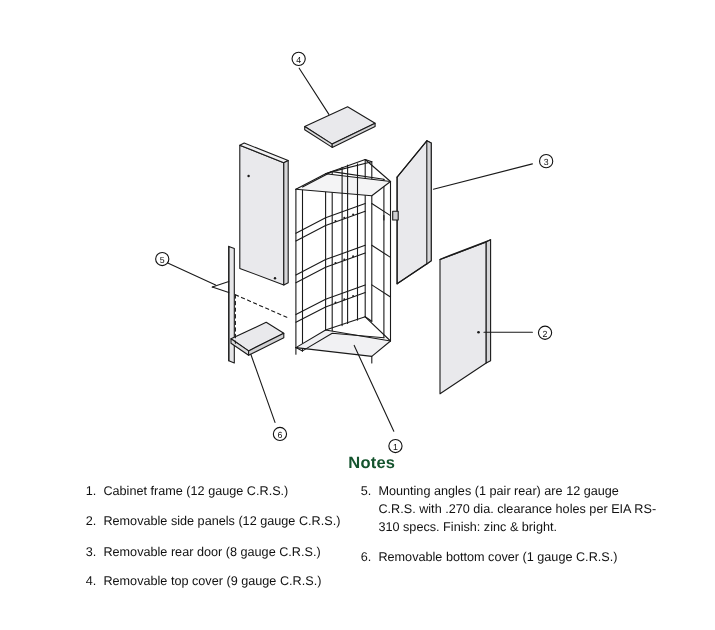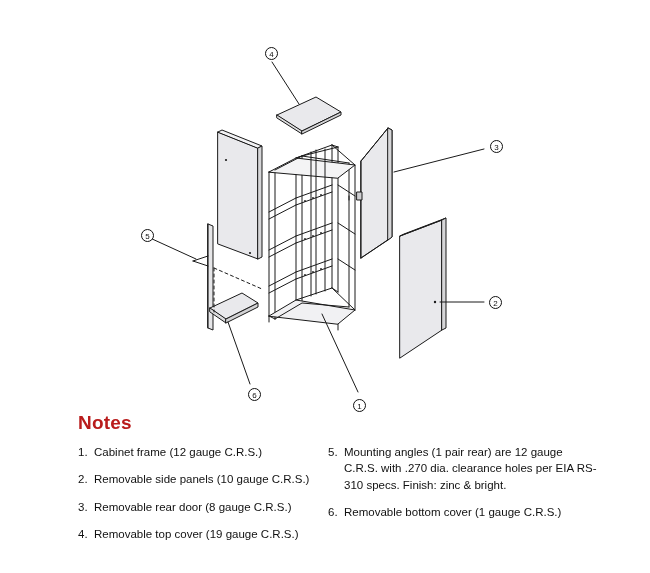--- a/index.html
+++ b/index.html
@@ -22,25 +22,26 @@
     width: 650px;
     height: 573px;
   }
   .notes-block {
     position: absolute;
     left: 78px;
     top: 412px;
     width: 520px;
   }
   .notes-title {
-    font-size: 19px;
+    font-size: 15px;
     font-weight: bold;
-    color: #b91c1c;
+    color: #14532d;
     margin: 0 0 10px 0;
     letter-spacing: 0.2px;
+    text-align: center;
   }
   .notes-cols {
     display: flex;
     flex-direction: row;
     align-items: flex-start;
   }
   .notes-col {
     display: flex;
     flex-direction: column;
   }
@@ -217,29 +218,29 @@
   <div class="notes-block">
     <div class="notes-title">Notes</div>
     <div class="notes-cols">
       <div class="notes-col left">
         <div class="note-item">
           <span class="note-num">1.</span>
           <span class="note-text">Cabinet frame (12 gauge C.R.S.)</span>
         </div>
         <div class="note-item">
           <span class="note-num">2.</span>
-          <span class="note-text">Removable side panels (10 gauge C.R.S.)</span>
+          <span class="note-text">Removable side panels (12 gauge C.R.S.)</span>
         </div>
         <div class="note-item">
           <span class="note-num">3.</span>
           <span class="note-text">Removable rear door (8 gauge C.R.S.)</span>
         </div>
         <div class="note-item">
           <span class="note-num">4.</span>
-          <span class="note-text">Removable top cover (19 gauge C.R.S.)</span>
+          <span class="note-text">Removable top cover (9 gauge C.R.S.)</span>
         </div>
       </div>
       <div class="notes-col right">
         <div class="note-item">
           <span class="note-num">5.</span>
           <span class="note-text">Mounting angles (1 pair rear) are 12 gauge C.R.S. with .270 dia. clearance holes per EIA RS-310 specs. Finish: zinc &amp; bright.</span>
         </div>
         <div class="note-item">
           <span class="note-num">6.</span>
           <span class="note-text">Removable bottom cover (1 gauge C.R.S.)</span>

